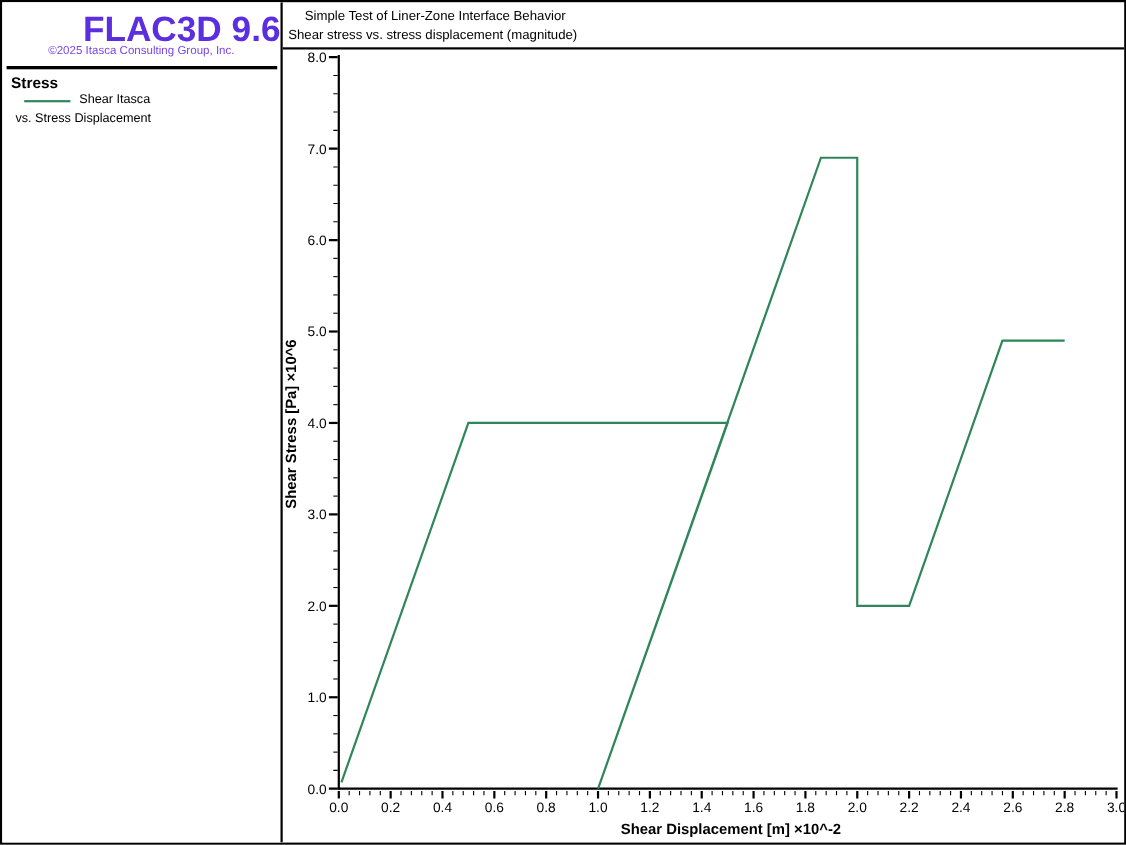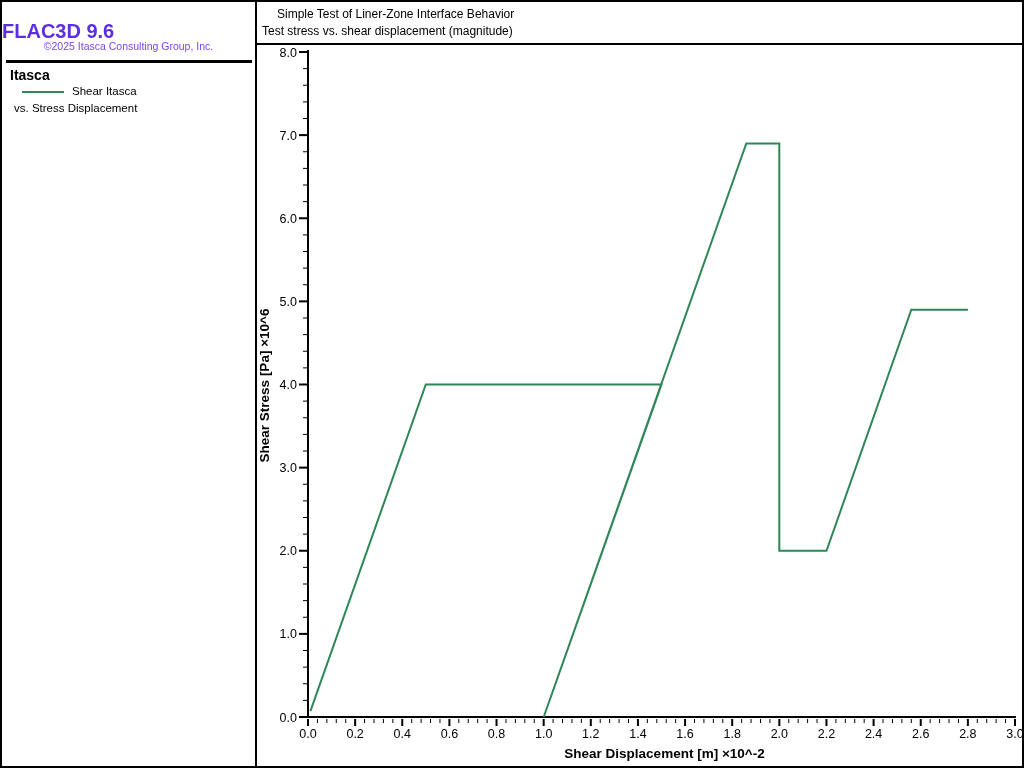--- a/index.html
+++ b/index.html
@@ -14,23 +14,23 @@
     overflow:hidden;
   }
   
   .sidebar{
     position:absolute;left:0;top:0;
     width:253px;height:100%;
     border-right:2px solid #000;
     background:#fff;
   }
   .logo{
-    position:absolute;left:0;top:18px;width:100%;
-    text-align:left;
-    font-size:20px;font-weight:700;
+    position:absolute;left:0;top:6px;width:100%;
+    text-align:right;
+    font-size:32px;font-weight:700;
     letter-spacing:0px;
   }
   .copyright{
     position:absolute;left:0;top:38px;width:100%;
     text-align:center;
     font-size:10.5px;font-weight:400;
   }
   .sidebar-rule{
     position:absolute;left:4px;top:58px;width:246px;height:3px;
     background:#000;
@@ -225,27 +225,27 @@
       <line x1="307" y1="717" x2="1016" y2="717" stroke="#000000" stroke-width="2"></line>
       <text x="664.5" y="758" font-size="13.5" text-anchor="middle" font-weight="bold">Shear Displacement [m] ×10^-2</text>
       <text x="null" y="null" font-size="13.5" text-anchor="middle" font-weight="bold" transform="translate(269,385.5) rotate(-90)">Shear Stress [Pa] ×10^6</text>
       <polyline points="310.4,711.2 425.8,384.5 661.5,384.5 543.7,717.0 746.3,143.4 779.3,143.4 779.3,550.8 826.5,550.8 911.3,309.7 967.9,309.7" fill="none" stroke="#2e8659" stroke-width="2" stroke-linejoin="miter"></polyline>
     </svg>
 
   <div class="sidebar">
     <div class="logo" style="color: rgb(91, 46, 224);">FLAC3D 9.6</div>
     <div class="copyright" style="color: rgb(122, 69, 232);">©2025 Itasca Consulting Group, Inc.</div>
     <div class="sidebar-rule"></div>
-    <div class="history-heading">Itasca</div>
+    <div class="history-heading">Stress</div>
     <div>
       <div class="legend-swatch" style="background: rgb(46, 134, 89);"></div>
       <div class="legend-label">Shear Itasca</div>
       <div class="legend-sublabel">vs. Stress Displacement</div>
     </div>
   </div>
 
   <div>
     <div class="plot-title">Simple Test of Liner-Zone Interface Behavior</div>
-    <div class="plot-subtitle">Test stress vs. shear displacement (magnitude)</div>
+    <div class="plot-subtitle">Shear stress vs. stress displacement (magnitude)</div>
     <div class="header-divider"></div>
   </div>
 
 </div>
 
 </body></html>

